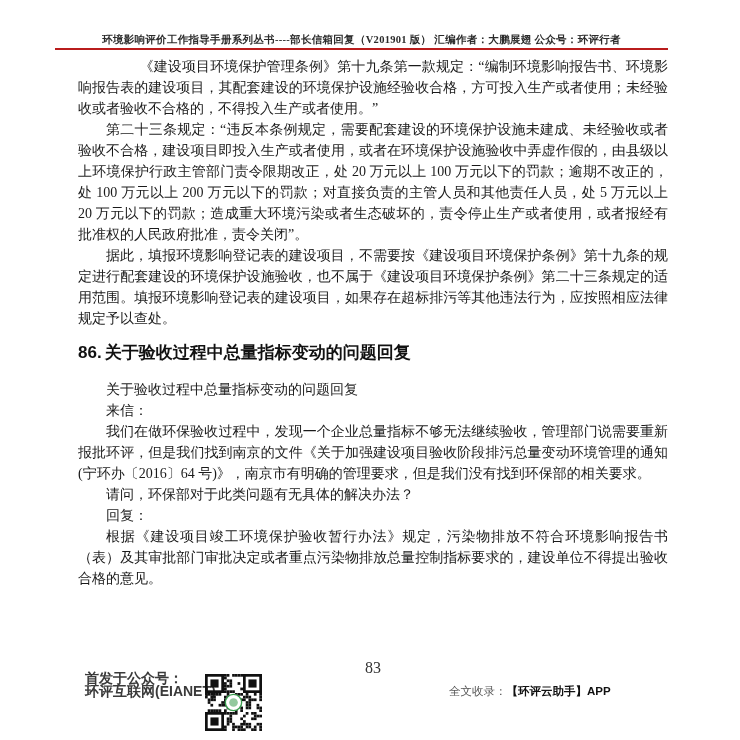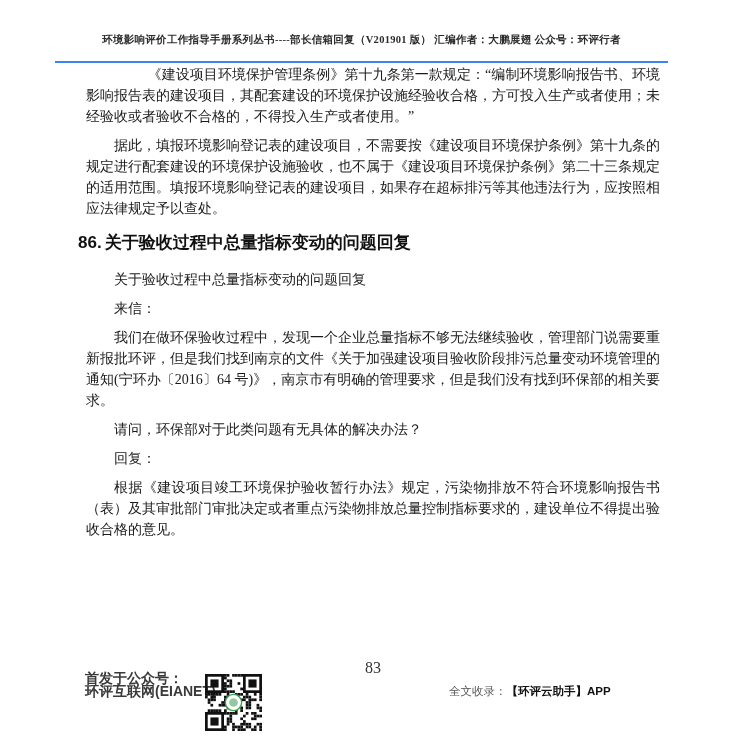--- a/index.html
+++ b/index.html
@@ -10,30 +10,30 @@
     font-family:"Liberation Serif","DejaVu Serif",serif;
     color:#1a1a1a;
     overflow:hidden;
   }
   
   .header{
     position:absolute;left:55px;top:33px;width:613px;
     text-align:center;
     font-size:10.5px;font-weight:600;color:#2b2b2b;
     letter-spacing:0.3px;
-    padding-bottom:14px;
-    border-bottom:2px solid #3b82f6;
+    padding-bottom:1px;
+    border-bottom:2px solid #b91c1c;
   }
   
   .body-flow{
     position:absolute;left:78px;top:56px;width:590px;
     font-size:14px;line-height:21px;
     text-align:justify;
   }
-  .body-flow p{margin:8px;}
+  .body-flow p{margin:0;}
   p.indent-big{text-indent:4.4em;}
   p.indent{text-indent:2em;}
   .section-heading{
     margin:13px 0 15px 0;
     font-size:17px;line-height:22px;font-weight:bold;
     font-family:"Liberation Sans","DejaVu Sans",sans-serif;
     text-align:left;text-indent:0;
     color:#111;
   }
   .section-heading .num{display:inline-block;margin-right:3px;}
@@ -62,20 +62,21 @@
 <body>
 
 <div class="page">
 
   <div class="header">
     <span>环境影响评价工作指导手册系列丛书----部长信箱回复（V201901 版）  汇编作者：大鹏展翅 公众号：环评行者</span>
   </div>
 
   <div class="body-flow">
     <p class="indent-big">《建设项目环境保护管理条例》第十九条第一款规定：“编制环境影响报告书、环境影响报告表的建设项目，其配套建设的环境保护设施经验收合格，方可投入生产或者使用；未经验收或者验收不合格的，不得投入生产或者使用。”</p>
+    <p class="indent">第二十三条规定：“违反本条例规定，需要配套建设的环境保护设施未建成、未经验收或者验收不合格，建设项目即投入生产或者使用，或者在环境保护设施验收中弄虚作假的，由县级以上环境保护行政主管部门责令限期改正，处 20 万元以上 100 万元以下的罚款；逾期不改正的，处 100 万元以上 200 万元以下的罚款；对直接负责的主管人员和其他责任人员，处 5 万元以上 20 万元以下的罚款；造成重大环境污染或者生态破坏的，责令停止生产或者使用，或者报经有批准权的人民政府批准，责令关闭”。</p>
     <p class="indent">据此，填报环境影响登记表的建设项目，不需要按《建设项目环境保护条例》第十九条的规定进行配套建设的环境保护设施验收，也不属于《建设项目环境保护条例》第二十三条规定的适用范围。填报环境影响登记表的建设项目，如果存在超标排污等其他违法行为，应按照相应法律规定予以查处。</p>
 
     <h2 class="section-heading">
       <span class="num">86.</span><span>关于验收过程中总量指标变动的问题回复</span>
     </h2>
 
     <p class="indent">关于验收过程中总量指标变动的问题回复</p>
     <p class="indent">来信：</p>
     <p class="indent">我们在做环保验收过程中，发现一个企业总量指标不够无法继续验收，管理部门说需要重新报批环评，但是我们找到南京的文件《关于加强建设项目验收阶段排污总量变动环境管理的通知(宁环办〔2016〕64 号)》，南京市有明确的管理要求，但是我们没有找到环保部的相关要求。</p>
     <p class="indent">请问，环保部对于此类问题有无具体的解决办法？</p>

